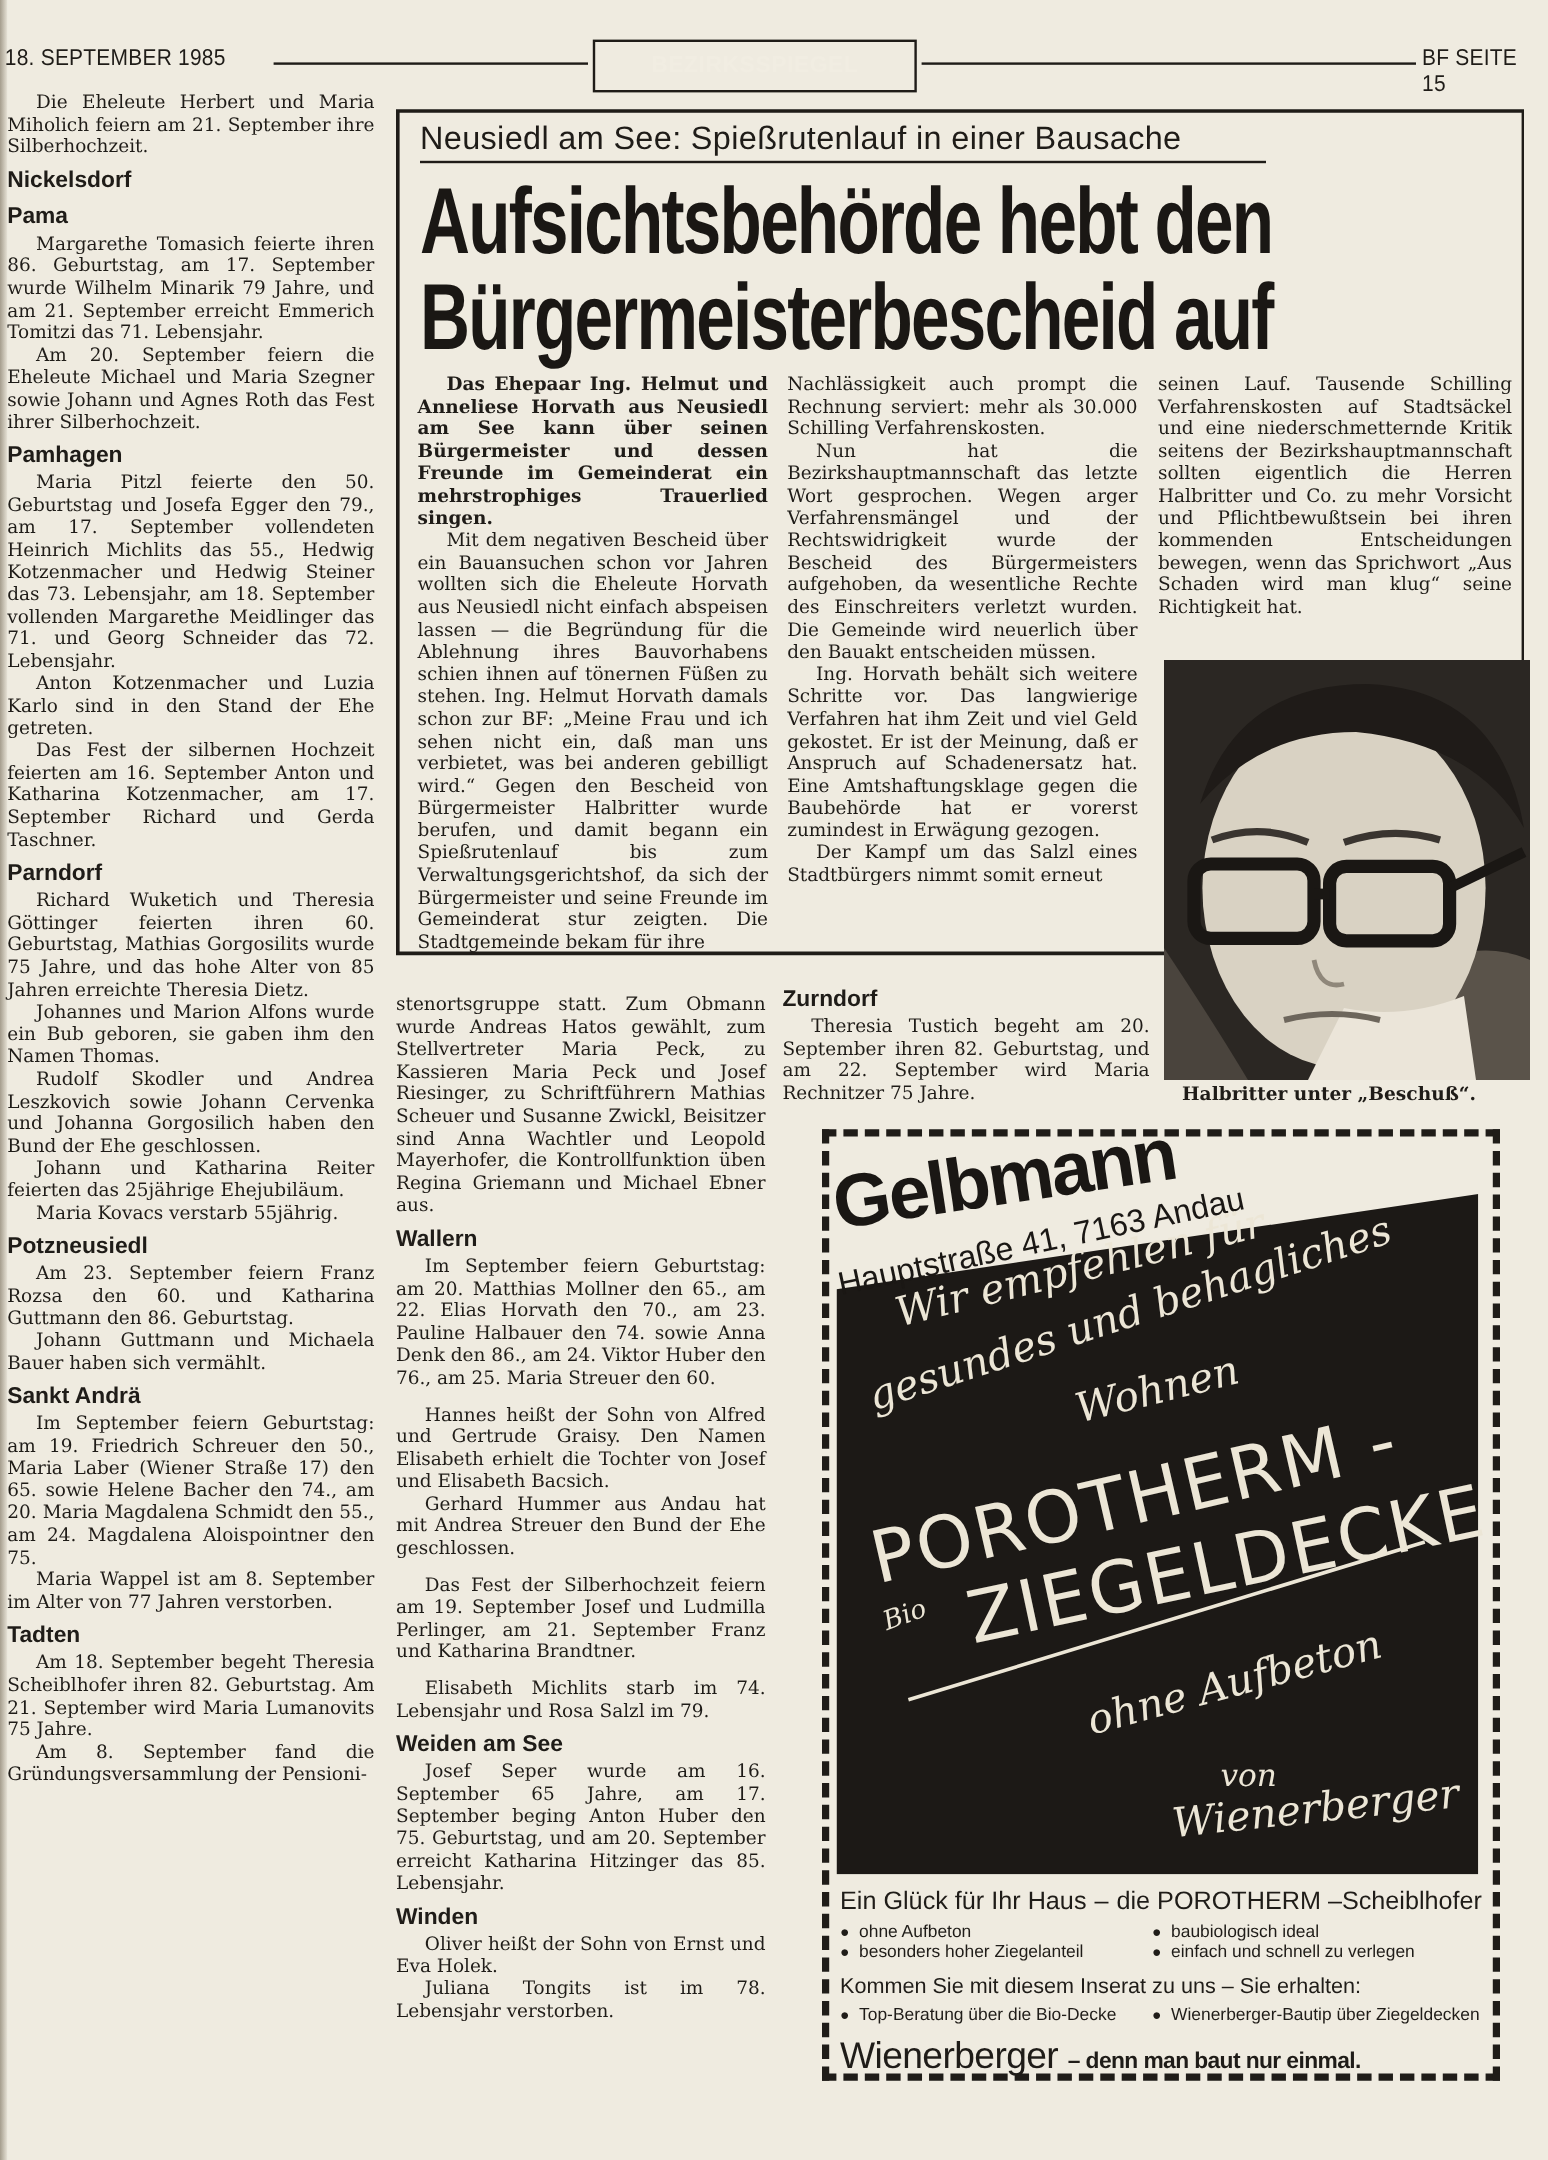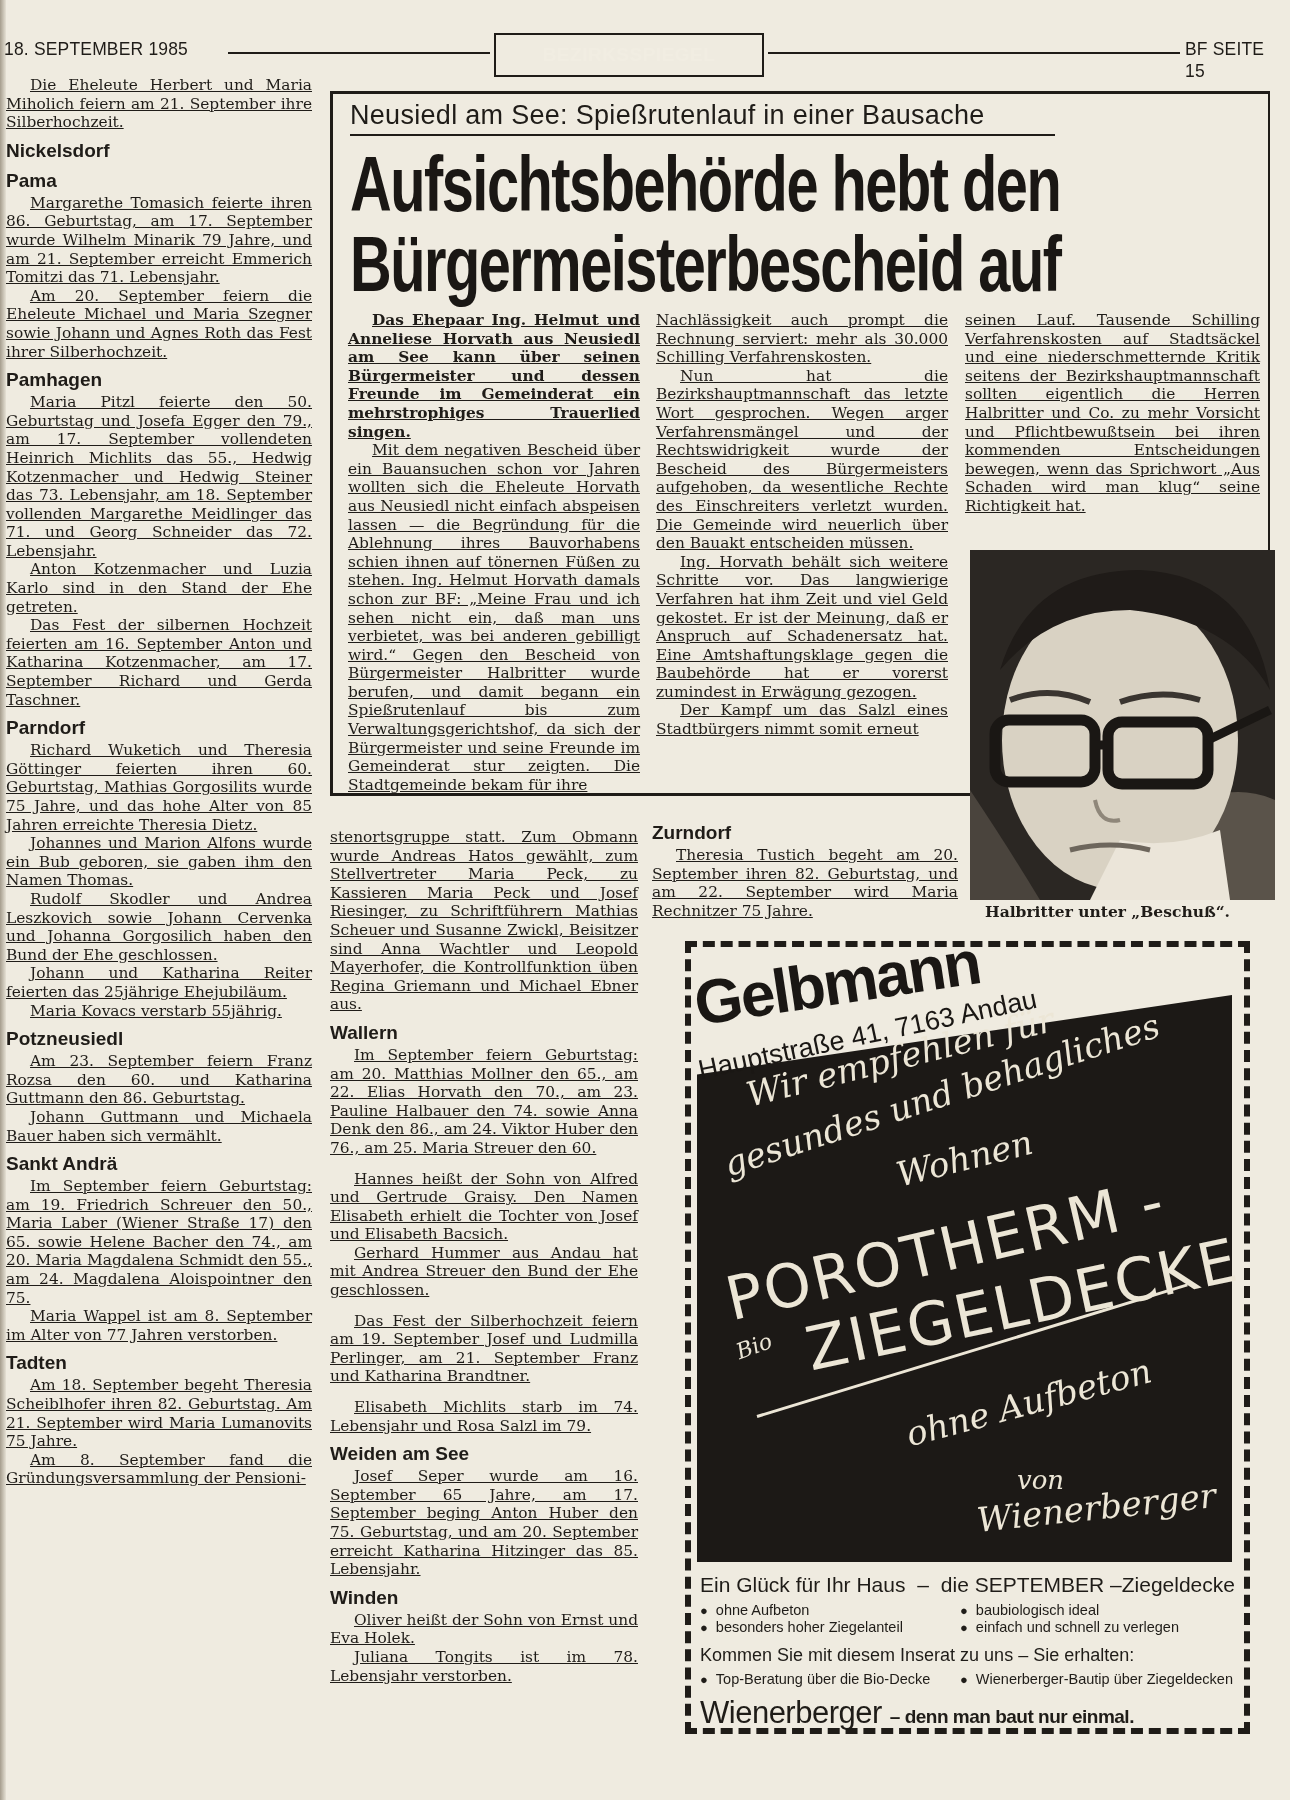--- a/index.html
+++ b/index.html
@@ -21,21 +21,21 @@
     left: 494px; top: 33px; width: 270px; height: 36px; border: 2px solid #1f1c18;
     padding: 20px; box-sizing: border-box;
   }
   .mast-box-inner {
     background: #1f1c18; color: #f1ede2; height: 100%;
     font-family: "Liberation Sans", sans-serif; font-weight: bold; font-size: 19px;
     display: flex; align-items: center; justify-content: center; letter-spacing: 0.5px;
   }
   
   .col { font-size: 15.4px; line-height: 18.6px; text-align: justify; hyphens: manual; }
-  .col p { margin: 0; text-indent: 24px; text-decoration: underline; }
+  .col p { margin: 0; text-indent: 24px; }
   .col p.noind { text-indent: 0; }
   .col p.gap { margin-top: 12px; }
   .col h3 {
     margin: 8px 0 2px 0; font-family: "Liberation Sans", sans-serif; font-weight: bold;
     font-size: 19px; line-height: 22px; color: #1f1c18;
   }
   .col h3.first { margin-top: 0; }
   .col .lead { font-weight: bold; }
   
   .article-box {
@@ -232,21 +232,21 @@
   <div class="chalk big" style="left:110px;top:320px;transform:rotate(-12deg);">ZIEGELDECKE</div>
   <div class="chalk-line" style="left:60px;top:420px;width:450px;transform:rotate(-17deg);"></div>
   <div class="chalk script" style="left:210px;top:420px;transform:rotate(-15deg);">ohne Aufbeton</div>
   <div class="chalk script" style="left:320px;top:470px;font-size:26px;">von</div>
   <div class="chalk script" style="left:280px;top:505px;transform:rotate(-6deg);">Wienerberger</div>
 </div>
 
 <div class="abs ad-slogan">
   <span>Ein Glück für Ihr Haus</span>
   <span>–</span>
-  <span>die SEPTEMBER –Ziegeldecke</span>
+  <span>die POROTHERM –Scheiblhofer</span>
 </div>
 <div class="abs ad-bullets" style="top:1602px;">
   <span>ohne Aufbeton</span>
   <span>baubiologisch ideal</span>
   <span>besonders hoher Ziegelanteil</span>
   <span>einfach und schnell zu verlegen</span>
 </div>
 <div class="abs ad-offer">Kommen Sie mit diesem Inserat zu uns – Sie erhalten:</div>
 <div class="abs ad-bullets" style="top:1671px;">
   <span>Top-Beratung über die Bio-Decke</span>

